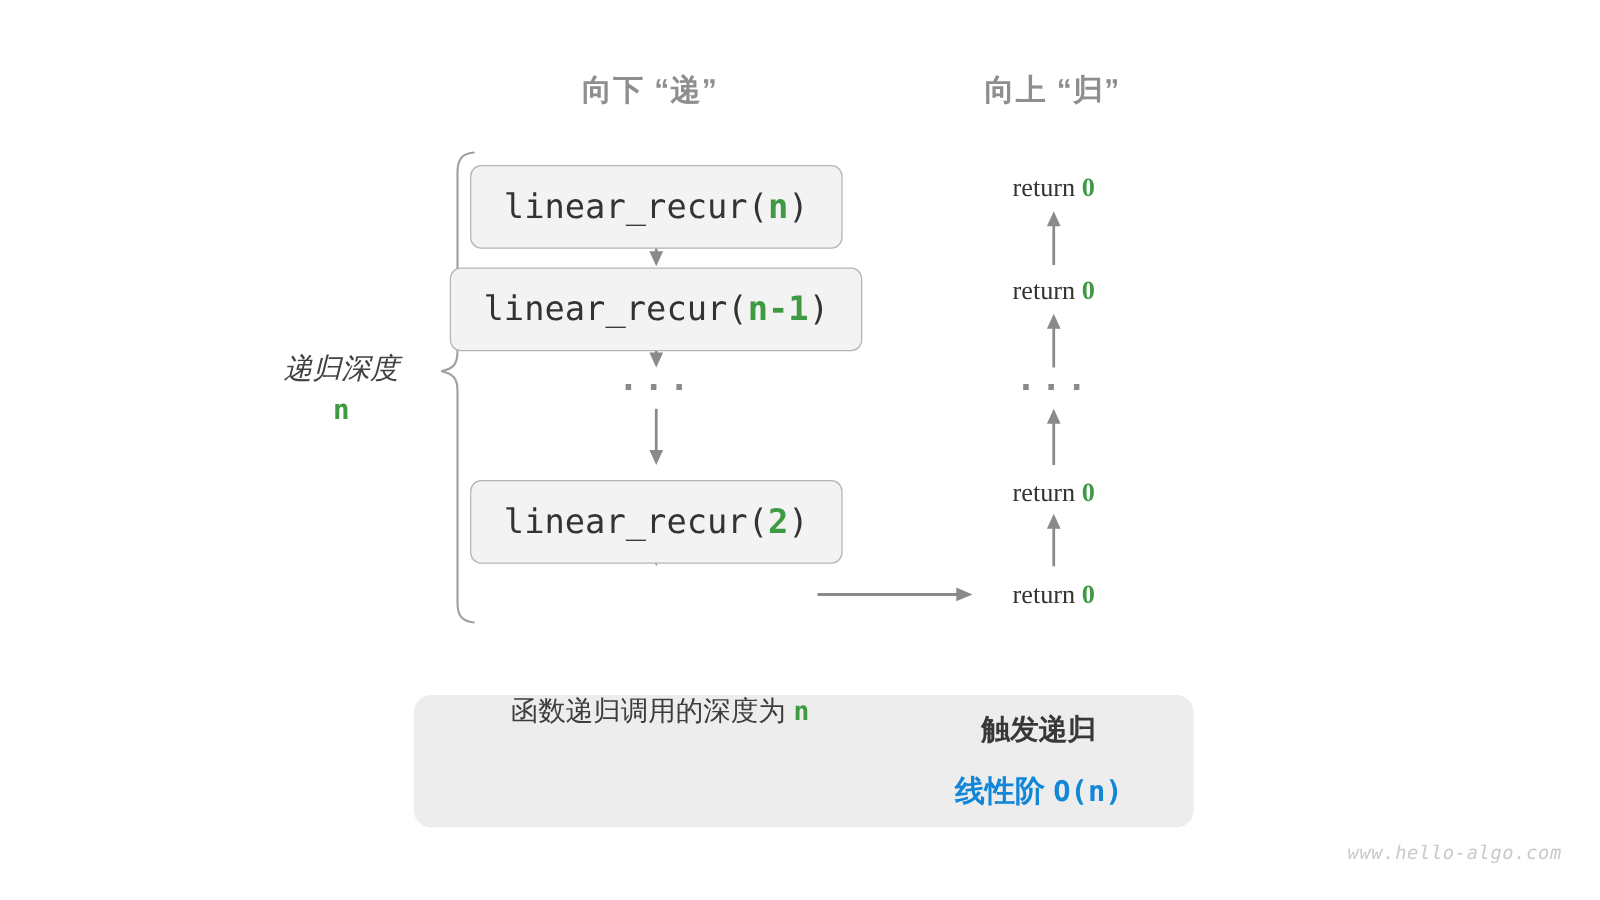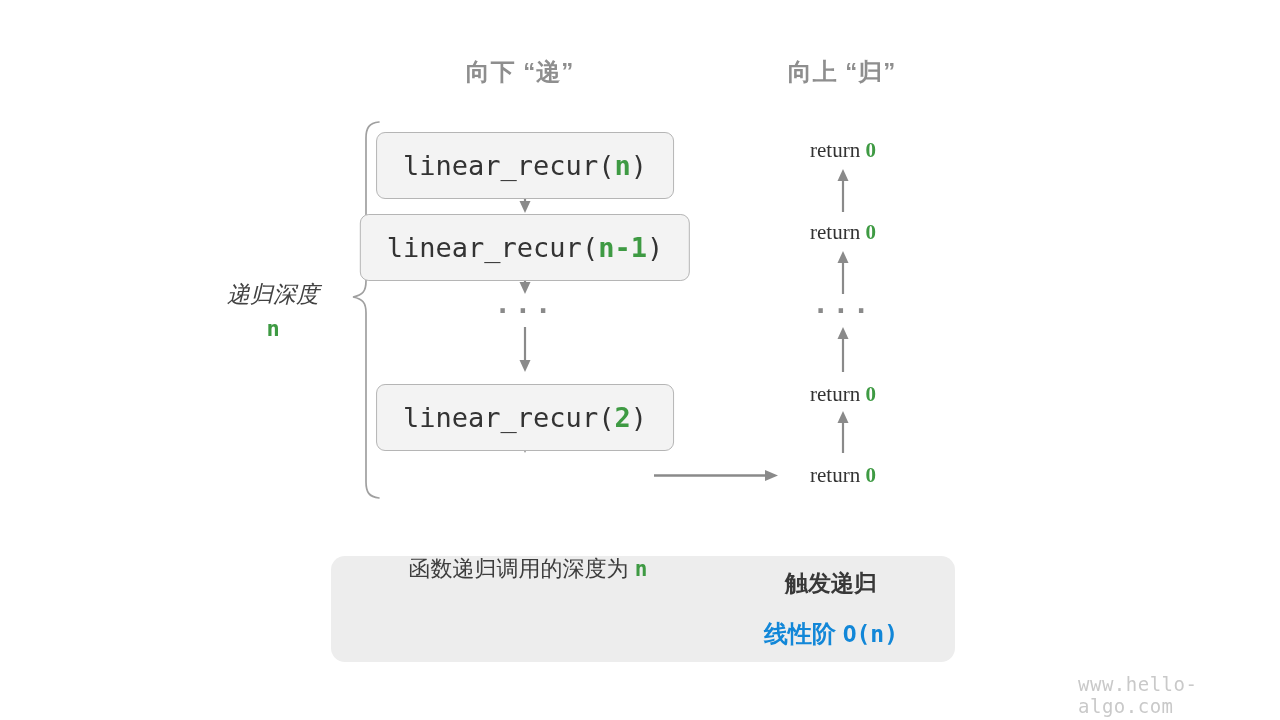--- a/index.html
+++ b/index.html
@@ -60,21 +60,21 @@
     position:absolute;left:392px;top:0;width:216px;height:100%;
     display:flex;flex-direction:column;justify-content:center;gap:9px;
     text-align:center;white-space:pre;
   }
   .panel-title{font-size:23px;font-weight:700;color:#383838;line-height:25px;}
   .panel-result{font-size:24px;font-weight:700;color:#1287d8;line-height:26px;margin-top:16px;}
   .panel-result .code{font-family:"DejaVu Sans Mono","Liberation Mono",monospace;font-size:23px;}
   .watermark{
     position:absolute;left:1078px;top:673px;
     font-family:"DejaVu Sans Mono","Liberation Mono",monospace;
-    font-size:19px;color:#c9c9c9;letter-spacing:0.5px;
+    font-size:15px;color:#c9c9c9;letter-spacing:0.5px;font-style:italic;
   }
   svg.layer{position:absolute;left:0;top:0;pointer-events:none;}
 </style>
 </head>
 <body>
 
 <div id="canvas">
 
   <svg class="layer" width="1280" height="720" viewBox="0 0 1280 720">
 

